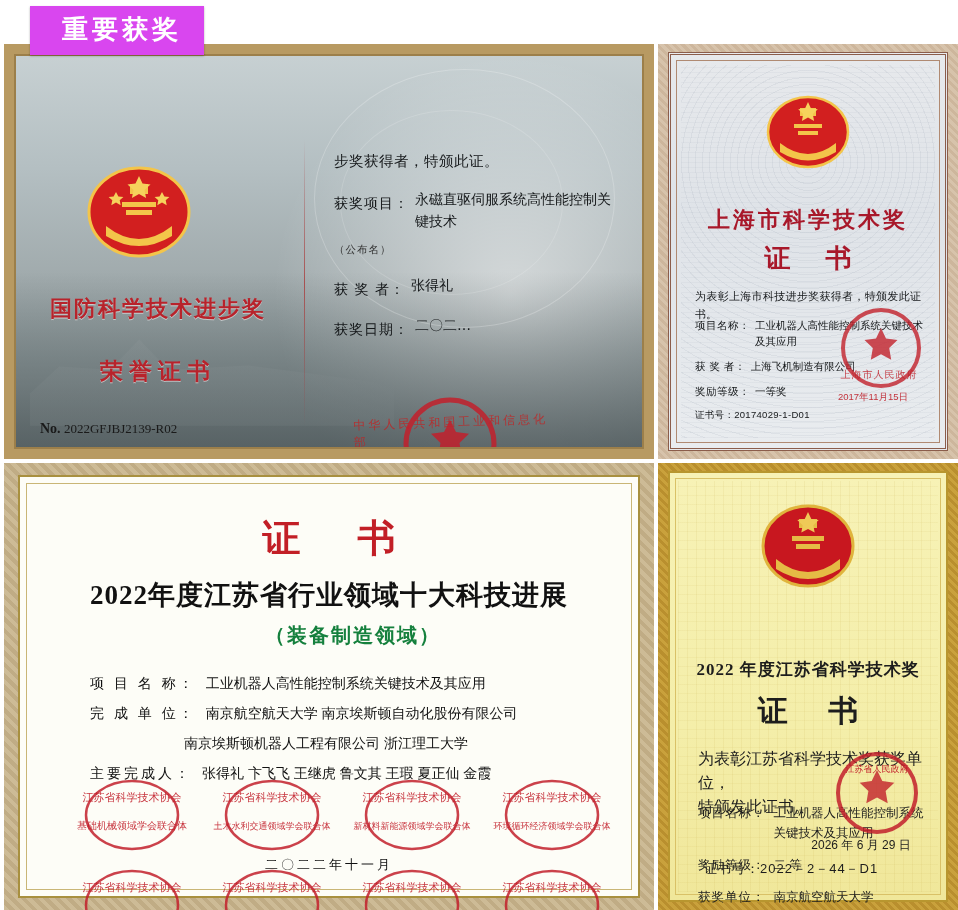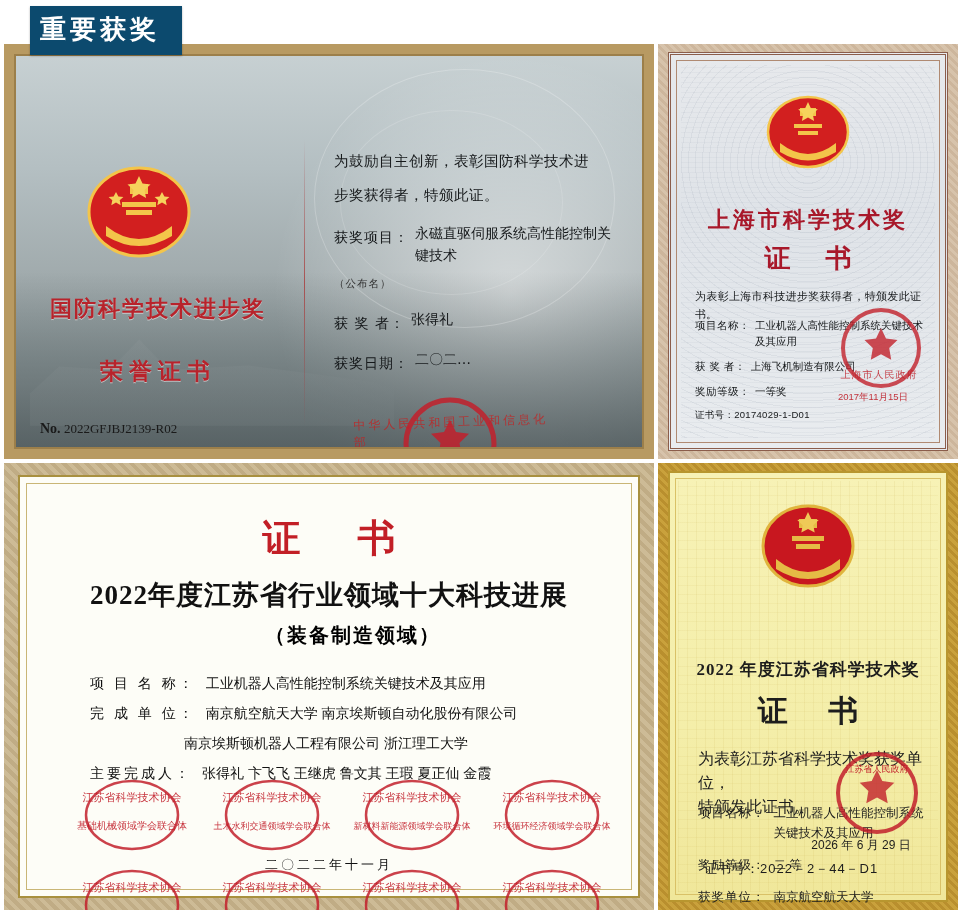--- a/index.html
+++ b/index.html
@@ -8,25 +8,25 @@
     background:#ffffff;
     font-family:"Liberation Sans","DejaVu Sans",sans-serif;
     overflow:hidden;
     position:relative;
   }
   .page{position:relative;width:958px;height:910px;}
 
   
   .banner{
     position:absolute;left:30px;top:6px;
-    background:#0c4a6e;
+    background:#d946ef;
     color:#ffffff;
     font-size:26px;font-weight:bold;
     letter-spacing:4px;
-    padding:6px 22px 8px 10px;
+    padding:6px 22px 8px 32px;
     z-index:50;
     box-shadow:0 1px 2px rgba(0,0,0,.3);
   }
 
   
   .grid{
     position:absolute;left:0;top:44px;
     width:958px;height:866px;
   }
   .cell{position:absolute;overflow:hidden;}
@@ -182,21 +182,21 @@
     color:#c21f26;font-size:38px;font-weight:bold;letter-spacing:22px;text-indent:22px;
     font-family:"DejaVu Sans",sans-serif;
   }
   .bl-h1{
     position:absolute;left:0;right:0;top:100px;text-align:center;
     color:#111;font-size:27px;font-weight:bold;letter-spacing:1px;
     font-family:"Liberation Serif",serif;
   }
   .bl-h2{
     position:absolute;left:0;right:0;top:145px;text-align:center;
-    color:#000000;font-size:20px;font-weight:bold;letter-spacing:2px;
+    color:#15803d;font-size:20px;font-weight:bold;letter-spacing:2px;
     font-family:"Liberation Serif",serif;
     padding-left:48px;
   }
   .bl-rows{position:absolute;left:70px;right:40px;top:196px;font-size:14px;color:#111;}
   .bl-row{display:flex;margin-bottom:9px;line-height:21px;}
   .bl-lab{white-space:nowrap;letter-spacing:3px;}
   .bl-val{margin-left:10px;}
   .bl-val2{margin-left:94px;}
   .bl-seals{
     position:absolute;left:46px;right:20px;top:298px;
@@ -290,21 +290,20 @@
         <div class="tl-sub">荣誉证书</div>
 
         <div class="tl-no">
           <b>No.</b>
           <span>2022GFJBJ2139-R02</span>
         </div>
 
         <div class="tl-divider"></div>
 
         <div class="tl-right">
-          <div class="tl-lead">为鼓励自主创新，表彰国防科学技术进</div>
           <div class="tl-lead">步奖获得者，特颁此证。</div>
 
           <div class="tl-row">
             <span class="tl-lab">获奖项目：</span>
             <span class="tl-val">永磁直驱伺服系统高性能控制关键技术</span>
           </div>
           <div class="tl-small">（公布名）</div>
 
           <div class="tl-row">
             <span class="tl-lab">获 奖 者：</span>

